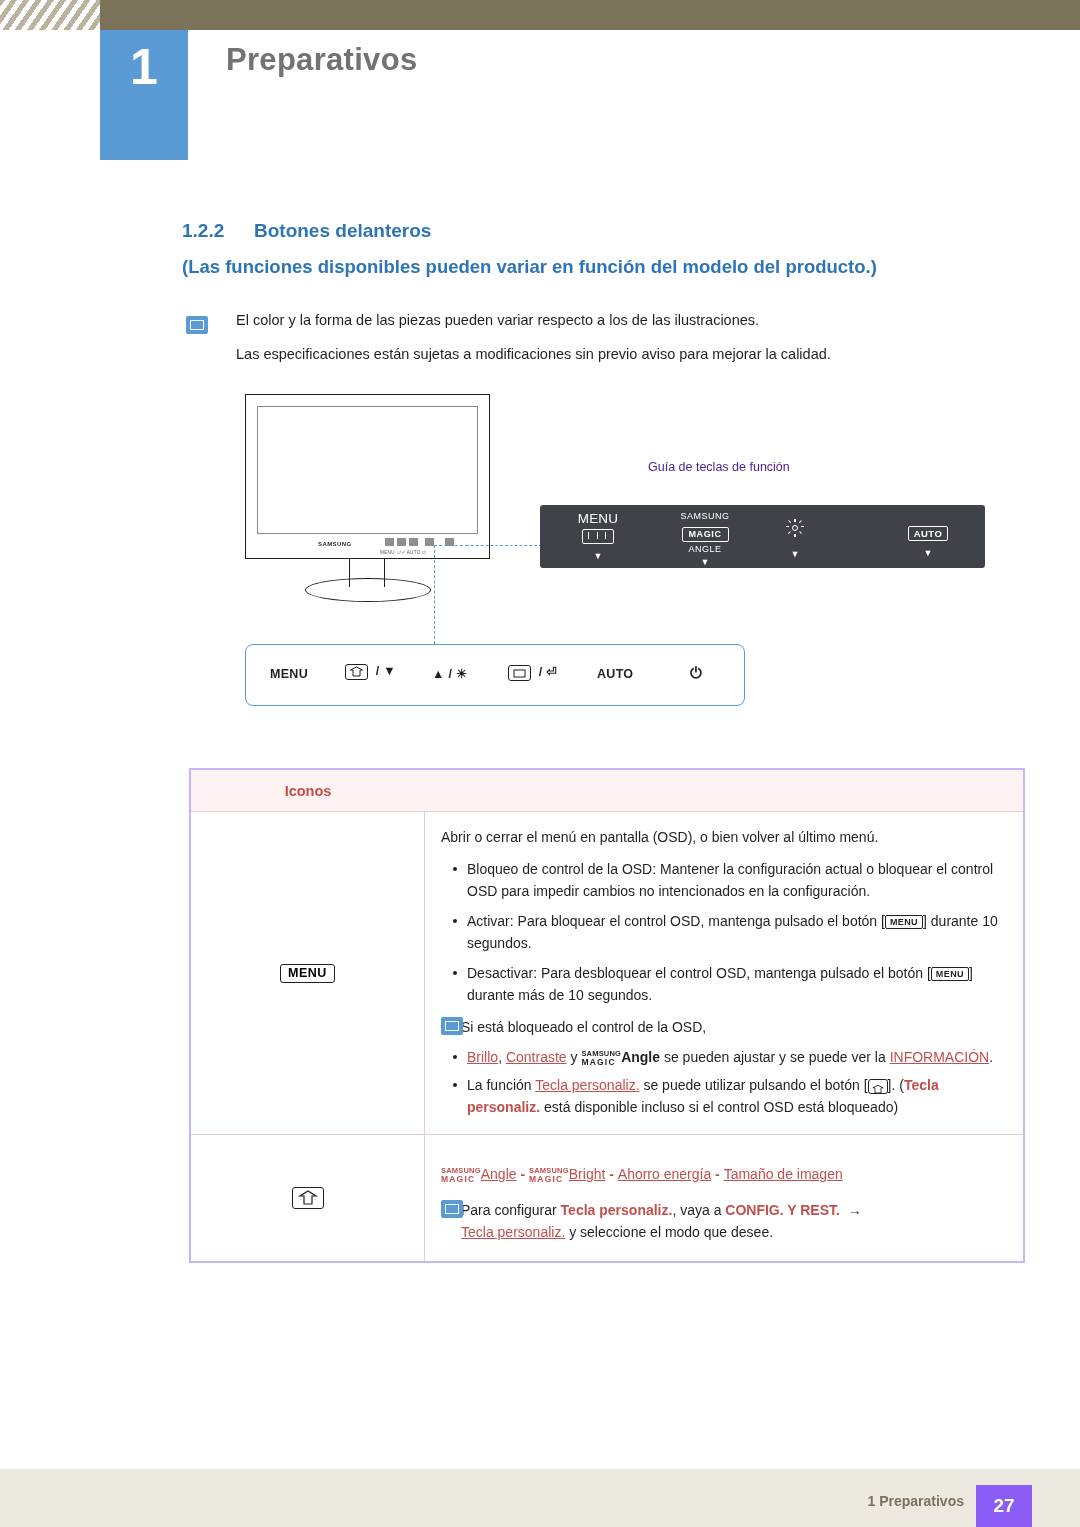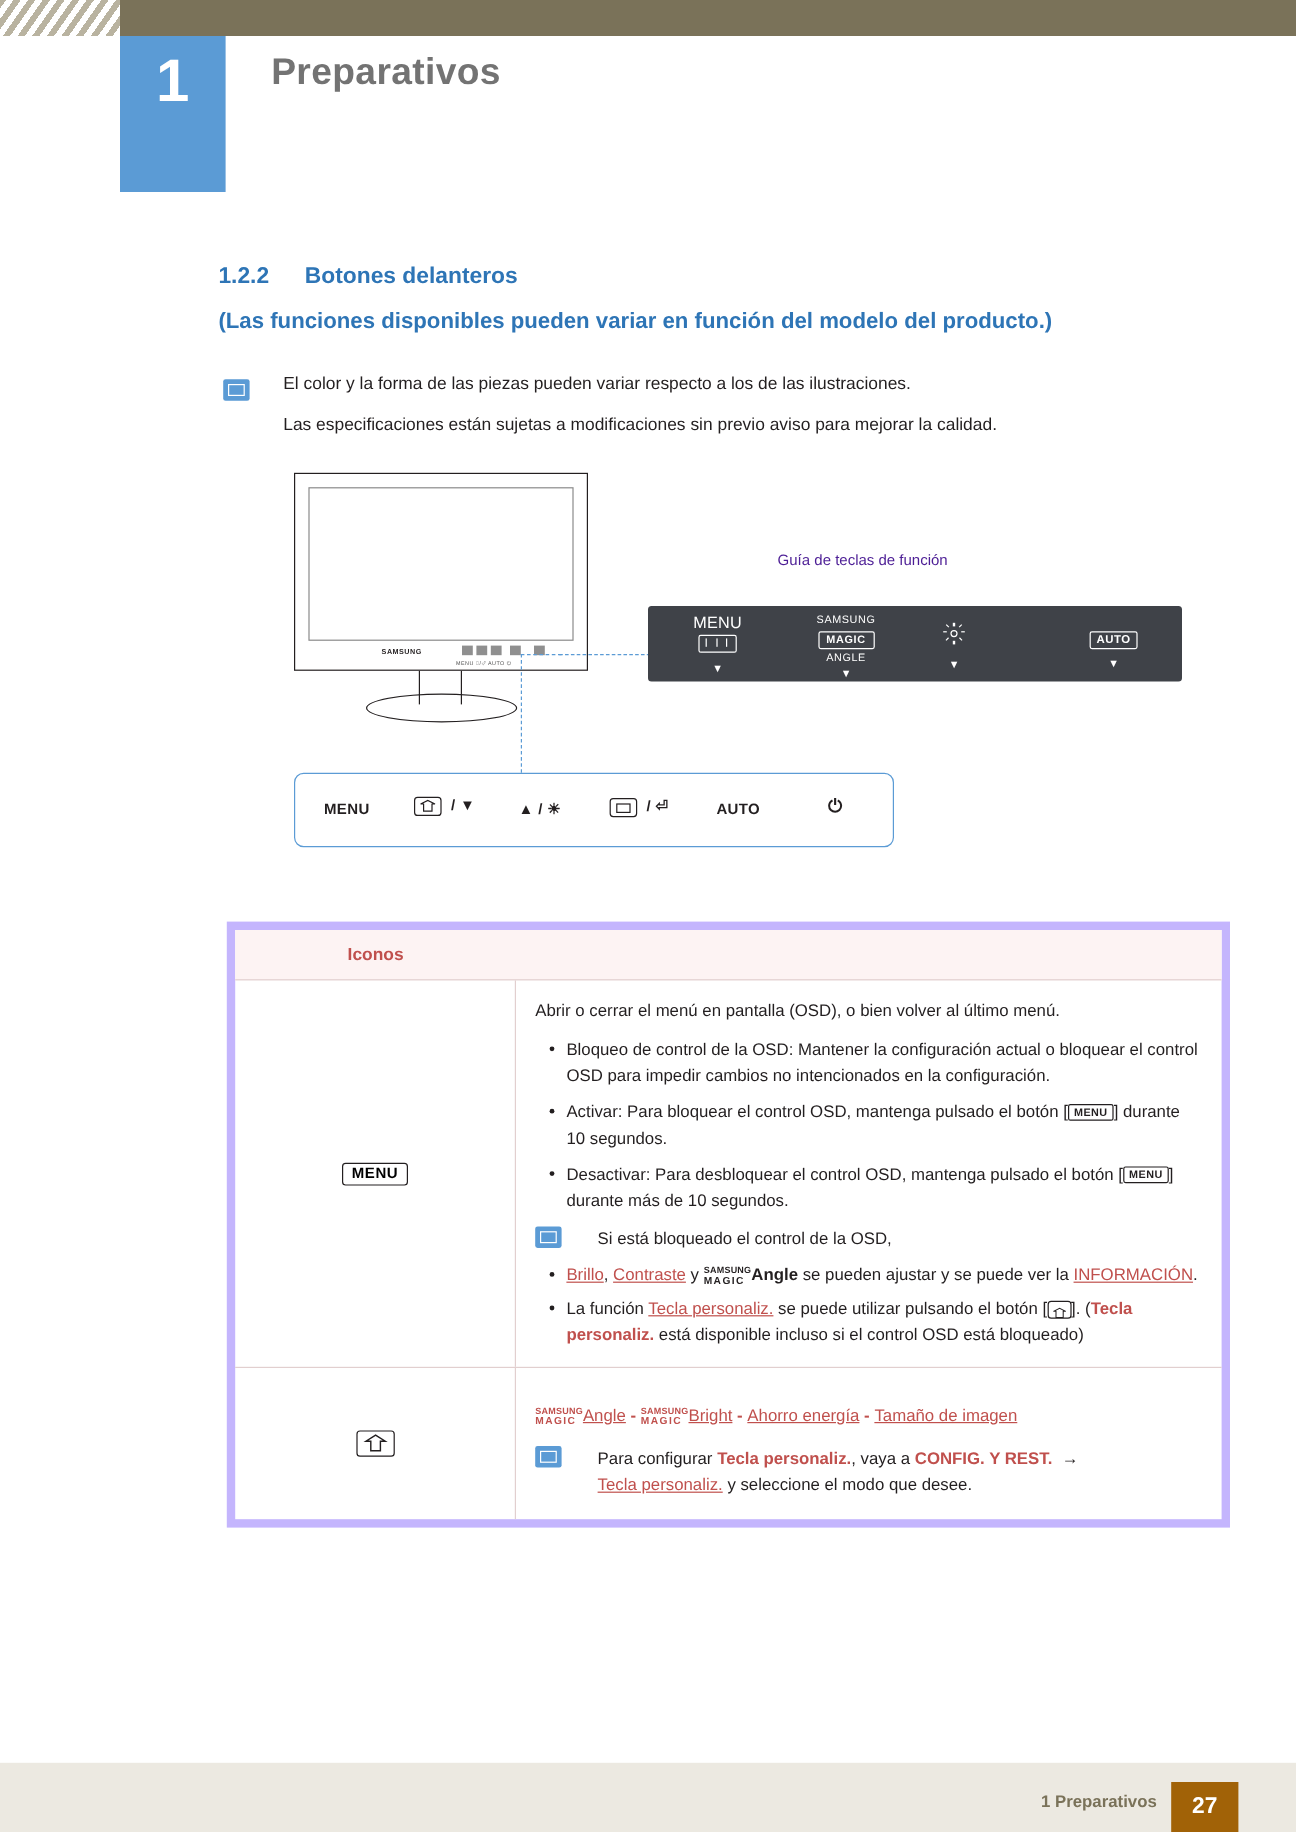--- a/index.html
+++ b/index.html
@@ -319,21 +319,21 @@
     position: relative;
     vertical-align: middle;
   }
 
   
   .tbl {
     position: absolute;
     top: 768px;
     left: 189px;
     width: 836px;
-    border: 7px solid #c4b5fd;
+    border: 2px solid #c4b5fd;
     box-sizing: border-box;
     border-collapse: collapse;
   }
   .tbl-head {
     display: flex;
     background: #fdf3f3;
     border-bottom: 1px solid #e2cfcf;
     height: 41px;
     align-items: center;
   }
@@ -399,21 +399,21 @@
     position: absolute;
     left: 12px; top: 9px;
     width: 4px; height: 4px;
     border-radius: 50%;
     background: #231f20;
   }
   .red { color: #c0504d; font-weight: bold; }
   .red-u { color: #c0504d; font-weight: normal; text-decoration: underline; }
   .inline-note {
     position: relative;
-    padding-left: 52px;
+    padding-left: 20px;
     margin-top: 10px;
     margin-bottom: 2px;
   }
   .inline-note .ni {
     position: absolute;
     left: 0; top: 1px;
     width: 22px; height: 18px;
   }
   .sm-stack {
     display: inline-block;
@@ -439,21 +439,21 @@
     font-size: 14px;
     font-weight: bold;
     color: #7a7259;
   }
   .footer-page {
     position: absolute;
     bottom: 0px;
     right: 48px;
     width: 56px;
     height: 42px;
-    background: #a16207;
+    background: #8b5cf6;
     color: #ffffff;
     font-size: 19px;
     font-weight: bold;
     display: flex;
     align-items: center;
     justify-content: center;
   }
 </style>
 </head>
 <body>

